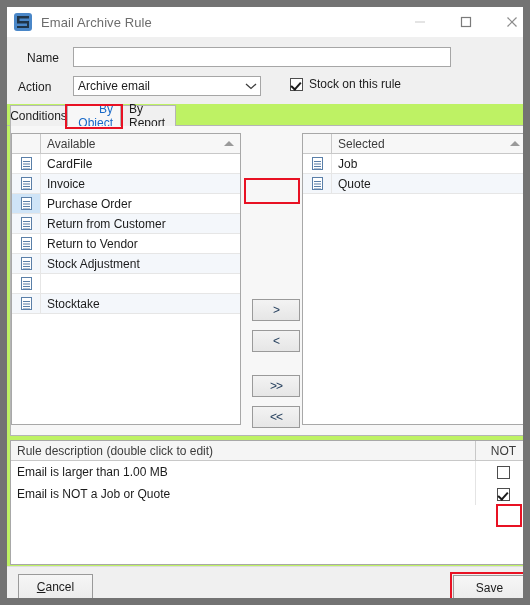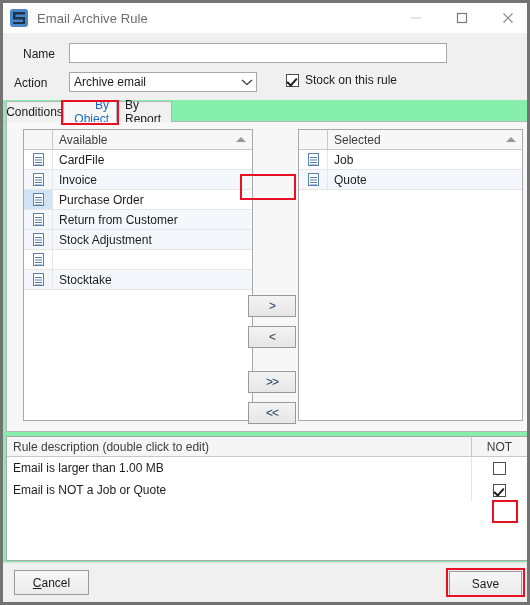--- a/index.html
+++ b/index.html
@@ -13,22 +13,22 @@
     font-size: 12px;
     color: #1c1c1c;
     -webkit-font-smoothing: antialiased;
   }
 
   #window {
     position: relative;
     width: 530px;
     height: 605px;
     box-sizing: border-box;
-    border: 3px solid #737373;
-    background: #86efac;
+    border: 7px solid #737373;
+    background: #bef264;
     overflow: hidden;
   }
 
   
   .titlebar {
     position: absolute;
     left: 0; top: 0;
     width: 528px;
     height: 30px;
     background: #ffffff;
@@ -226,21 +226,21 @@
     border-top: none;
   }
 
   .listbox {
     position: absolute;
     box-sizing: border-box;
     border: 1px solid #a8a8a8;
     background: #ffffff;
     overflow: hidden;
   }
-  #list-available { left: 16px;  top: 7px; width: 230px; height: 292px; }
+  #list-available { left: 0;  top: 7px; width: 230px; height: 292px; }
   #list-selected  { left: 291px; top: 7px; width: 225px; height: 292px; }
 
   .lhead {
     display: flex;
     height: 19px;
     background: #f7f7f7;
     border-bottom: 1px solid #c8c8c8;
     align-items: center;
   }
   .lhead .h-icon-col {
@@ -499,20 +499,26 @@
             <span class="doc-icon"></span>
           </div>
           <div class="r-text">Purchase Order</div>
         </div>
       <div class="lrow alt">
           <div class="r-icon-col">
             <span class="doc-icon"></span>
           </div>
           <div class="r-text">Return from Customer</div>
         </div>
+      <div class="lrow">
+          <div class="r-icon-col">
+            <span class="doc-icon"></span>
+          </div>
+          <div class="r-text">Return to Vendor</div>
+        </div>
       <div class="lrow alt">
           <div class="r-icon-col">
             <span class="doc-icon"></span>
           </div>
           <div class="r-text">Stock Adjustment</div>
         </div>
       <div class="lrow">
           <div class="r-icon-col">
             <span class="doc-icon"></span>
           </div>

